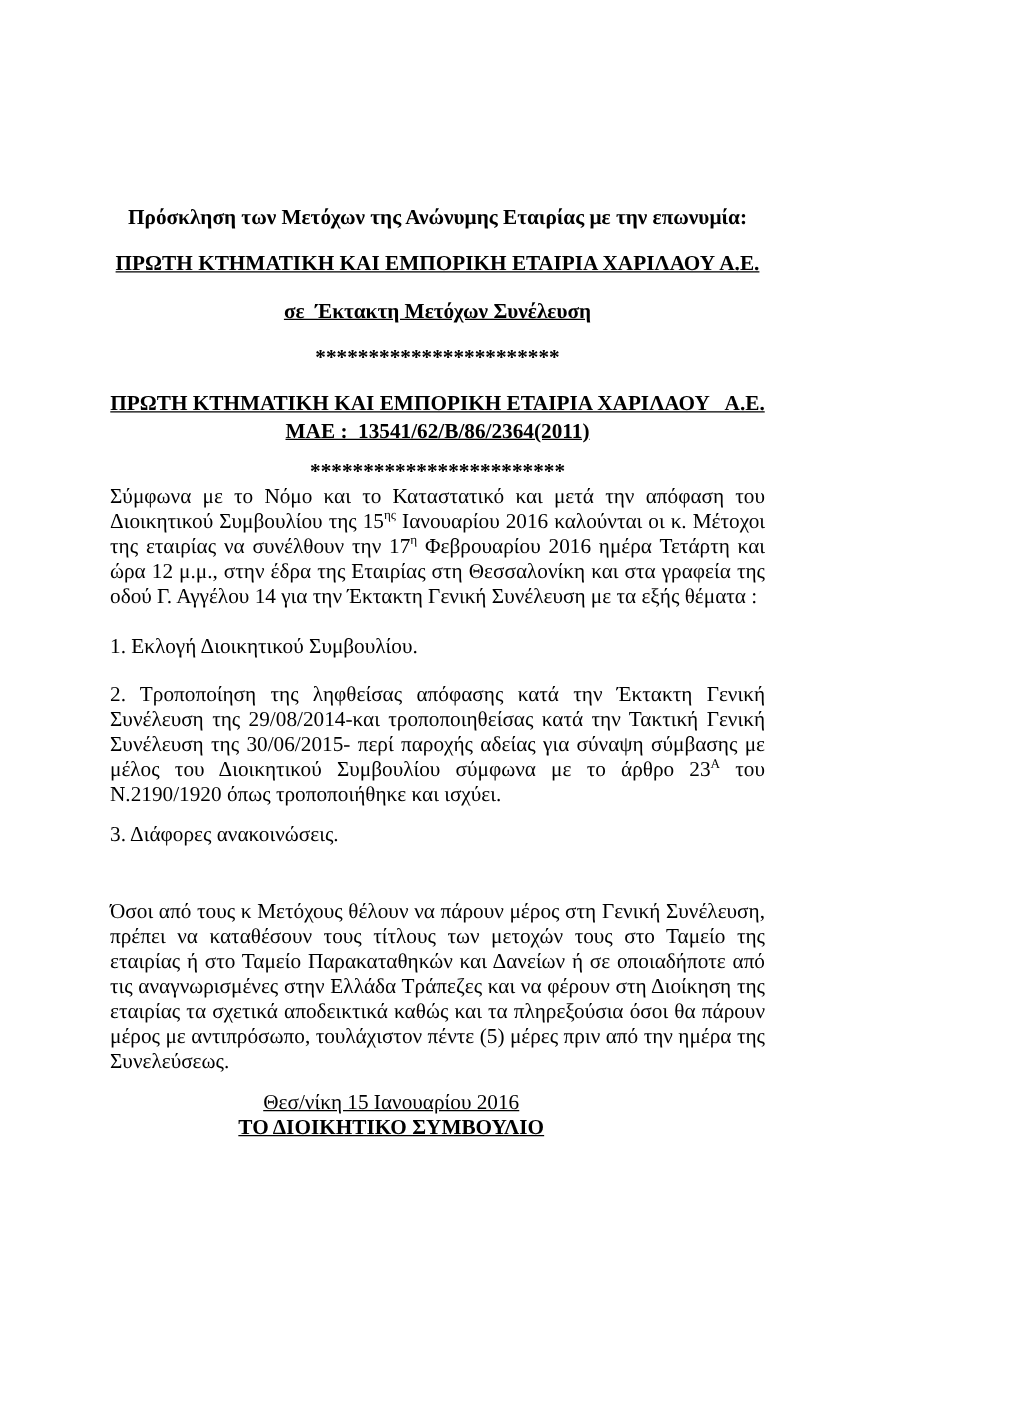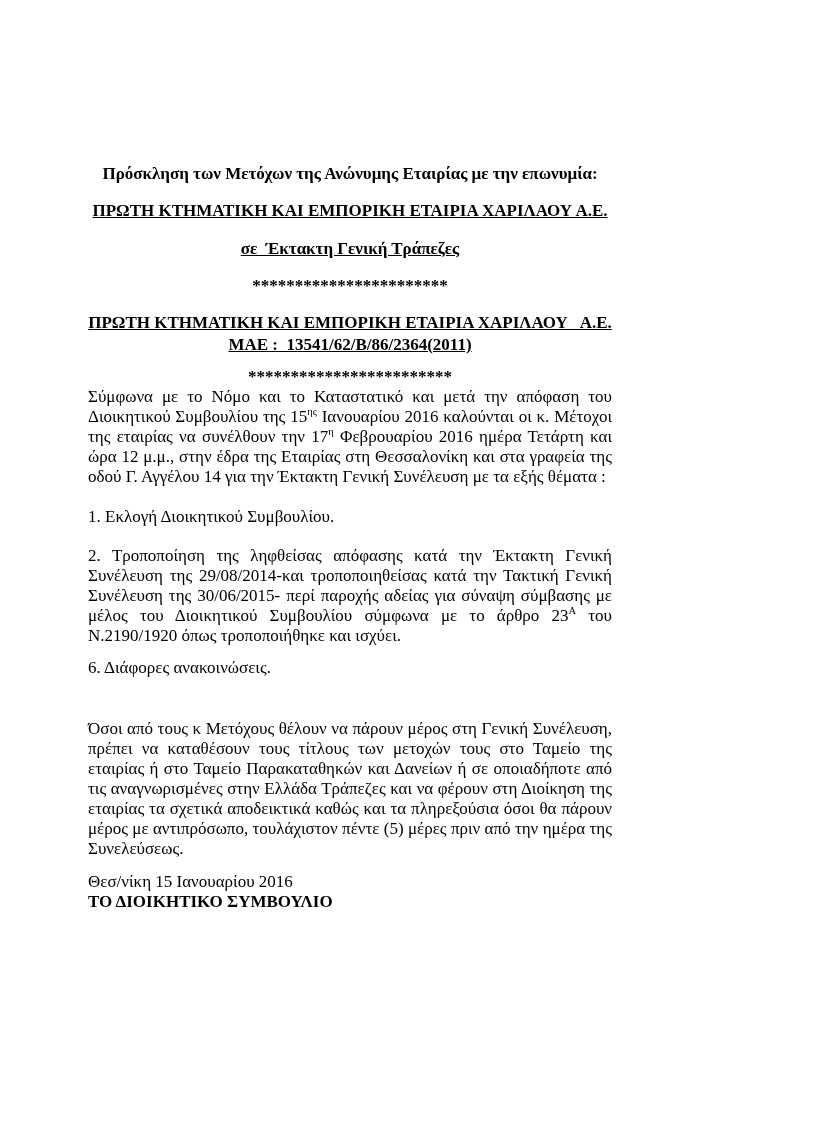--- a/index.html
+++ b/index.html
@@ -36,51 +36,52 @@
   .mt-stars1   { margin-top: 17px; }
   .mt-company2 { margin-top: 16px; line-height: 22px; }
   .mt-stars2   { margin-top: 11px; }
   .mt-intro    { }
   .mt-item1    { margin-top: 20px; }
   .mt-item2    { margin-top: 19px; }
   .mt-item3    { margin-top: 12px; }
   .mt-closing  { margin-top: 41px; }
   .signature {
     margin-top: 13px;
-    text-align: left;
+    text-align: center;
     padding-right: 74px;
+    text-decoration: underline;
   }
 </style>
 </head>
 <body>
 
 <main class="page">
 
   <p class="center bold mt-invite">Πρόσκληση των Μετόχων της Ανώνυμης Εταιρίας με την επωνυμία:</p>
 
   <p class="center bold prewrap mt-company">ΠΡΩΤΗ ΚΤΗΜΑΤΙΚΗ ΚΑΙ ΕΜΠΟΡΙΚΗ ΕΤΑΙΡΙΑ ΧΑΡΙΛΑΟΥ Α.Ε.</p>
 
-  <p class="center bold prewrap mt-meeting">σε  Έκτακτη Γενική Τράπεζες</p>
+  <p class="center bold prewrap mt-meeting">σε  Έκτακτη Μετόχων Συνέλευση</p>
 
   <p class="center bold mt-stars1">***********************</p>
 
   <div class="mt-company2">
     <p class="center bold prewrap">ΠΡΩΤΗ ΚΤΗΜΑΤΙΚΗ ΚΑΙ ΕΜΠΟΡΙΚΗ ΕΤΑΙΡΙΑ ΧΑΡΙΛΑΟΥ   Α.Ε.</p>
     <p class="center bold prewrap">ΜΑΕ :  13541/62/Β/86/2364(2011)</p>
   </div>
 
   <p class="center bold mt-stars2">************************</p>
 
   <p class="justify mt-intro">Σύμφωνα με το Νόμο και το  Καταστατικό και μετά την απόφαση του Διοικητικού Συμβουλίου της 15<sup>ης</sup> Ιανουαρίου 2016 καλούνται   οι κ. Μέτοχοι της εταιρίας να συνέλθουν την 17<sup>η</sup> Φεβρουαρίου 2016 ημέρα Τετάρτη και ώρα 12 μ.μ., στην έδρα της Εταιρίας  στη Θεσσαλονίκη και στα γραφεία της οδού Γ. Αγγέλου 14 για την Έκτακτη Γενική Συνέλευση με τα εξής θέματα :</p>
 
   <p class="mt-item1">1. Εκλογή Διοικητικού Συμβουλίου.</p>
 
   <p class="justify mt-item2">2. Τροποποίηση της ληφθείσας απόφασης κατά την Έκτακτη Γενική Συνέλευση της 29/08/2014-και τροποποιηθείσας κατά την Τακτική Γενική Συνέλευση της 30/06/2015- περί παροχής αδείας  για σύναψη σύμβασης με μέλος του  Διοικητικού Συμβουλίου σύμφωνα με το άρθρο 23<sup>Α</sup> του Ν.2190/1920 όπως τροποποιήθηκε και ισχύει.</p>
 
-  <p class="mt-item3">6. Διάφορες ανακοινώσεις.</p>
+  <p class="mt-item3">3. Διάφορες ανακοινώσεις.</p>
 
   <p class="justify mt-closing">Όσοι από τους κ Μετόχους θέλουν να πάρουν μέρος στη Γενική Συνέλευση, πρέπει να καταθέσουν τους τίτλους των μετοχών τους στο Ταμείο της εταιρίας ή στο Ταμείο Παρακαταθηκών και Δανείων ή σε οποιαδήποτε από τις αναγνωρισμένες στην Ελλάδα Τράπεζες και να φέρουν στη Διοίκηση της εταιρίας τα σχετικά αποδεικτικά καθώς και τα πληρεξούσια όσοι θα πάρουν μέρος με αντιπρόσωπο, τουλάχιστον πέντε (5) μέρες πριν από την ημέρα της Συνελεύσεως.</p>
 
   <div class="signature">
     <p>Θεσ/νίκη 15 Ιανουαρίου 2016</p>
     <p class="bold">ΤΟ ΔΙΟΙΚΗΤΙΚΟ ΣΥΜΒΟΥΛΙΟ</p>
   </div>
 
 </main>
 

